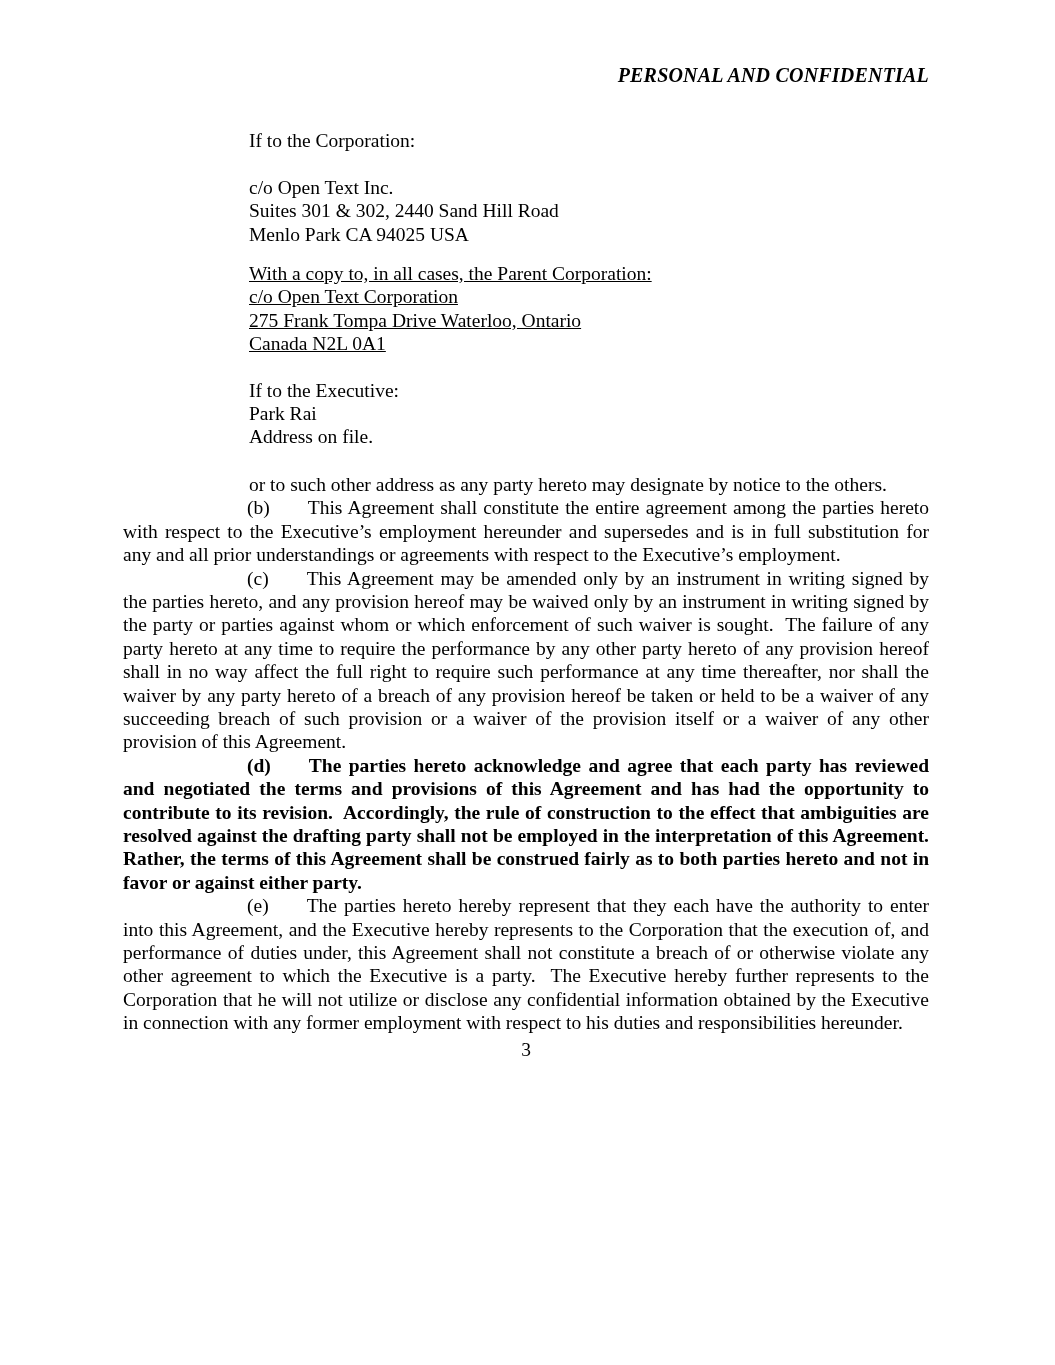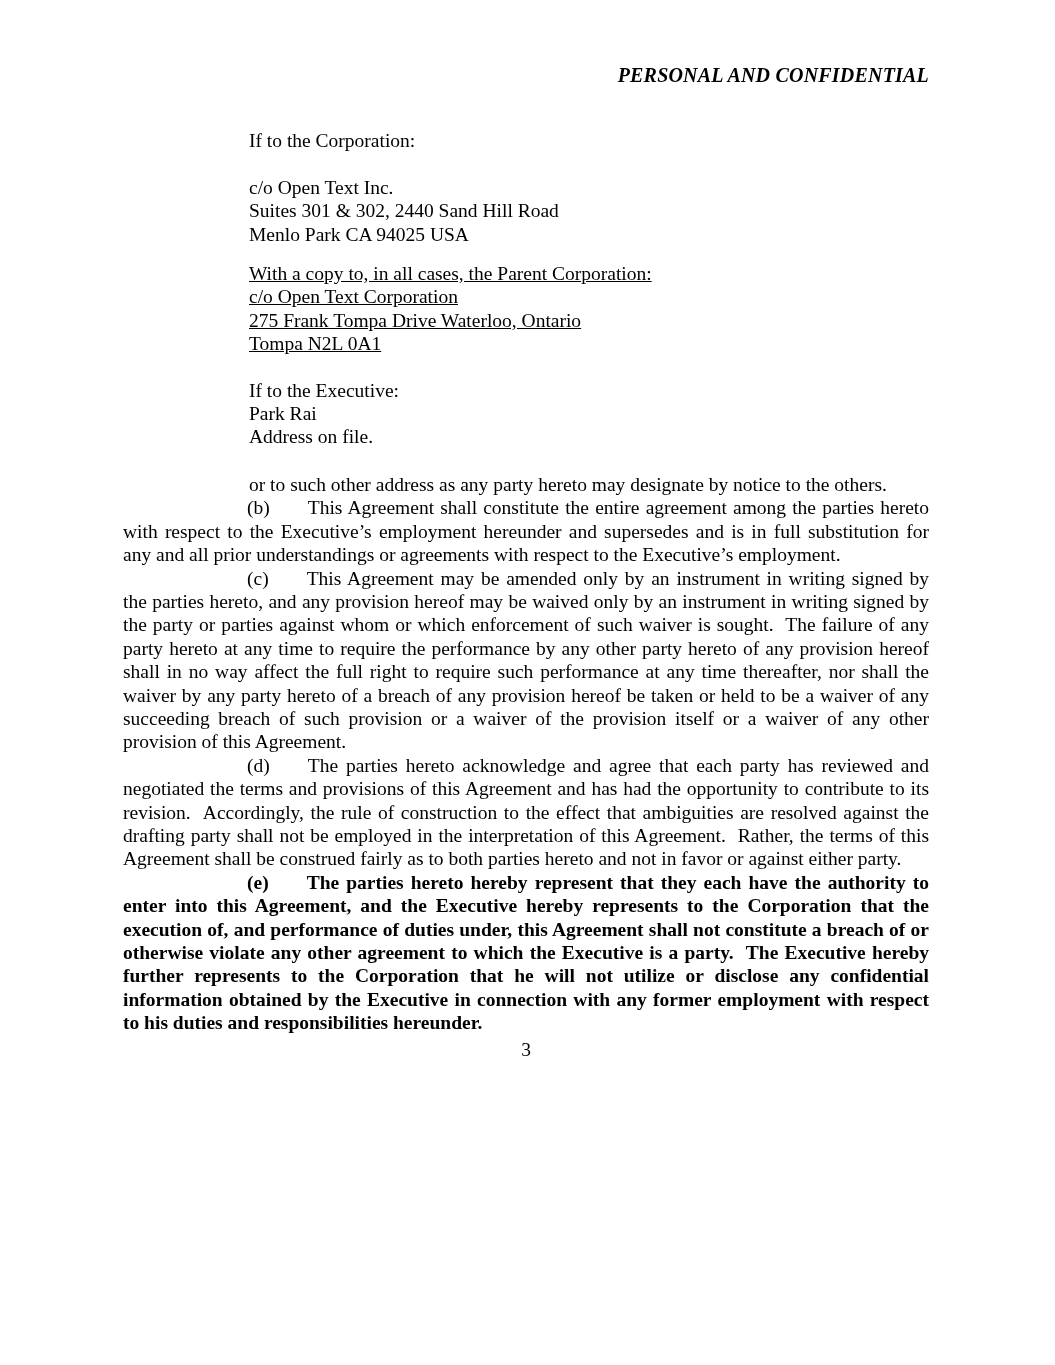--- a/index.html
+++ b/index.html
@@ -33,22 +33,22 @@
   .block-exec          { margin-top: 23px; margin-left: 126px; }
   .other-address       { margin-top: 24px; margin-left: 126px; }
   .line { white-space: pre-wrap; }
   p.para {
     margin: 0;
     text-align: justify;
     text-indent: 124px;
   }
   .para-b { margin-top: 22px; }
   .para-c { margin-top: 23px; }
-  .para-d { margin-top: 25px; }
-  .para-e { margin-top: 23px; font-weight: bold; }
+  .para-d { margin-top: 25px; font-weight: bold; }
+  .para-e { margin-top: 23px; }
   .plabel { }
   .tab {
     display: inline-block;
     width: 38px;
   }
   .ptext { white-space: pre-wrap; }
   .page-number {
     margin-top: 3px;
     text-align: center;
   }
@@ -65,21 +65,21 @@
   <div class="addr-corp">
     <div class="line">c/o Open Text Inc.</div>
     <div class="line">Suites 301 &amp; 302, 2440 Sand Hill Road</div>
     <div class="line">Menlo Park CA 94025 USA</div>
   </div>
 
   <div class="block-parent">
     <div class="line">With a copy to, in all cases, the Parent Corporation:</div>
     <div class="line">c/o Open Text Corporation</div>
     <div class="line">275 Frank Tompa Drive Waterloo, Ontario</div>
-    <div class="line">Tompa N2L 0A1</div>
+    <div class="line">Canada N2L 0A1</div>
   </div>
 
   <div class="block-exec">
     <div class="line">If to the Executive:</div>
     <div class="line">Park Rai</div>
     <div class="line">Address on file.</div>
   </div>
 
   <div class="other-address line">or to such other address as any party hereto may designate by notice to the others.</div>
 

